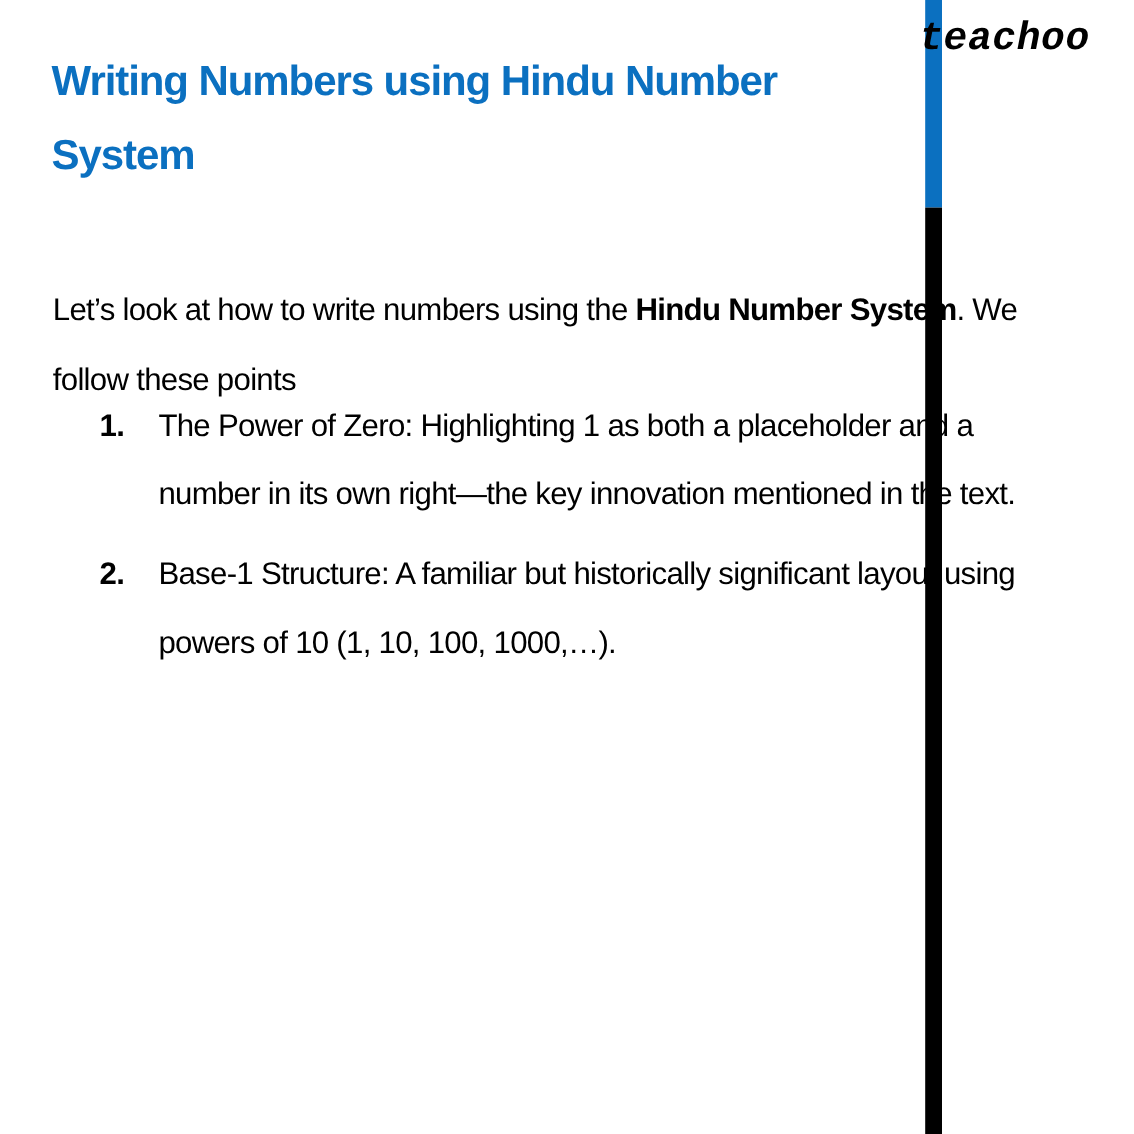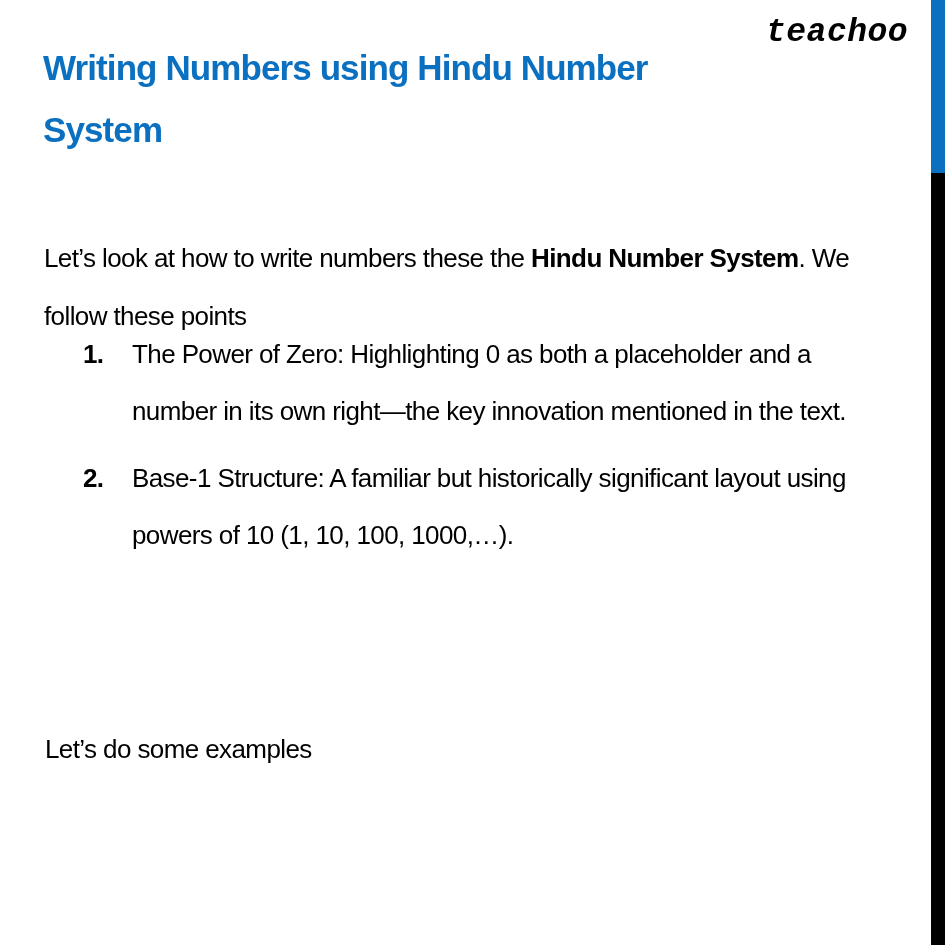--- a/index.html
+++ b/index.html
@@ -5,21 +5,21 @@
     html, body {
       margin: 0;
       padding: 0;
       width: 945px;
       height: 945px;
       background: #ffffff;
       overflow: hidden;
     }
     .page {
       position: relative;
-      width: 945px;
+      width: 785px;
       height: 945px;
       background: #ffffff;
       font-family: "Liberation Sans", "DejaVu Sans", sans-serif;
       color: #000000;
     }
     .side-bar {
       position: absolute;
       top: 0;
       right: 0;
       width: 14px;
@@ -110,28 +110,27 @@
 
   <div class="side-bar">
     <div class="blue" style="background: rgb(11, 112, 192);"></div>
     <div class="black" style="background: rgb(0, 0, 0);"></div>
   </div>
 
   <h1 class="title" style="color: rgb(11, 112, 192);">Writing Numbers using Hindu Number System</h1>
 
   <div class="logo">teachoo</div>
 
-  <p class="intro"><span>Let’s look at how to write numbers these the </span><b>Hindu Number System</b><span>. We follow these points</span></p>
+  <p class="intro"><span>Let’s look at how to write numbers using the </span><b>Hindu Number System</b><span>. We follow these points</span></p>
 
   <ol class="points">
     <li class="point">
       <span class="point-num">1.</span>
-      <span class="point-head">The Power of Zero:</span><span> Highlighting 0 as both a placeholder and a number in its own right—the key innovation mentioned in the text.</span>
+      <span class="point-head">The Power of Zero:</span><span> Highlighting 1 as both a placeholder and a number in its own right—the key innovation mentioned in the text.</span>
     </li>
     <li class="point">
       <span class="point-num">2.</span>
       <span class="point-head">Base-1 Structure:</span><span> A familiar but historically significant layout using powers of 10 (1, 10, 100, 1000,…).</span>
     </li>
   </ol>
 
-  <p class="outro">Let’s do some examples</p>
 
 </div>
 
 </body></html>

